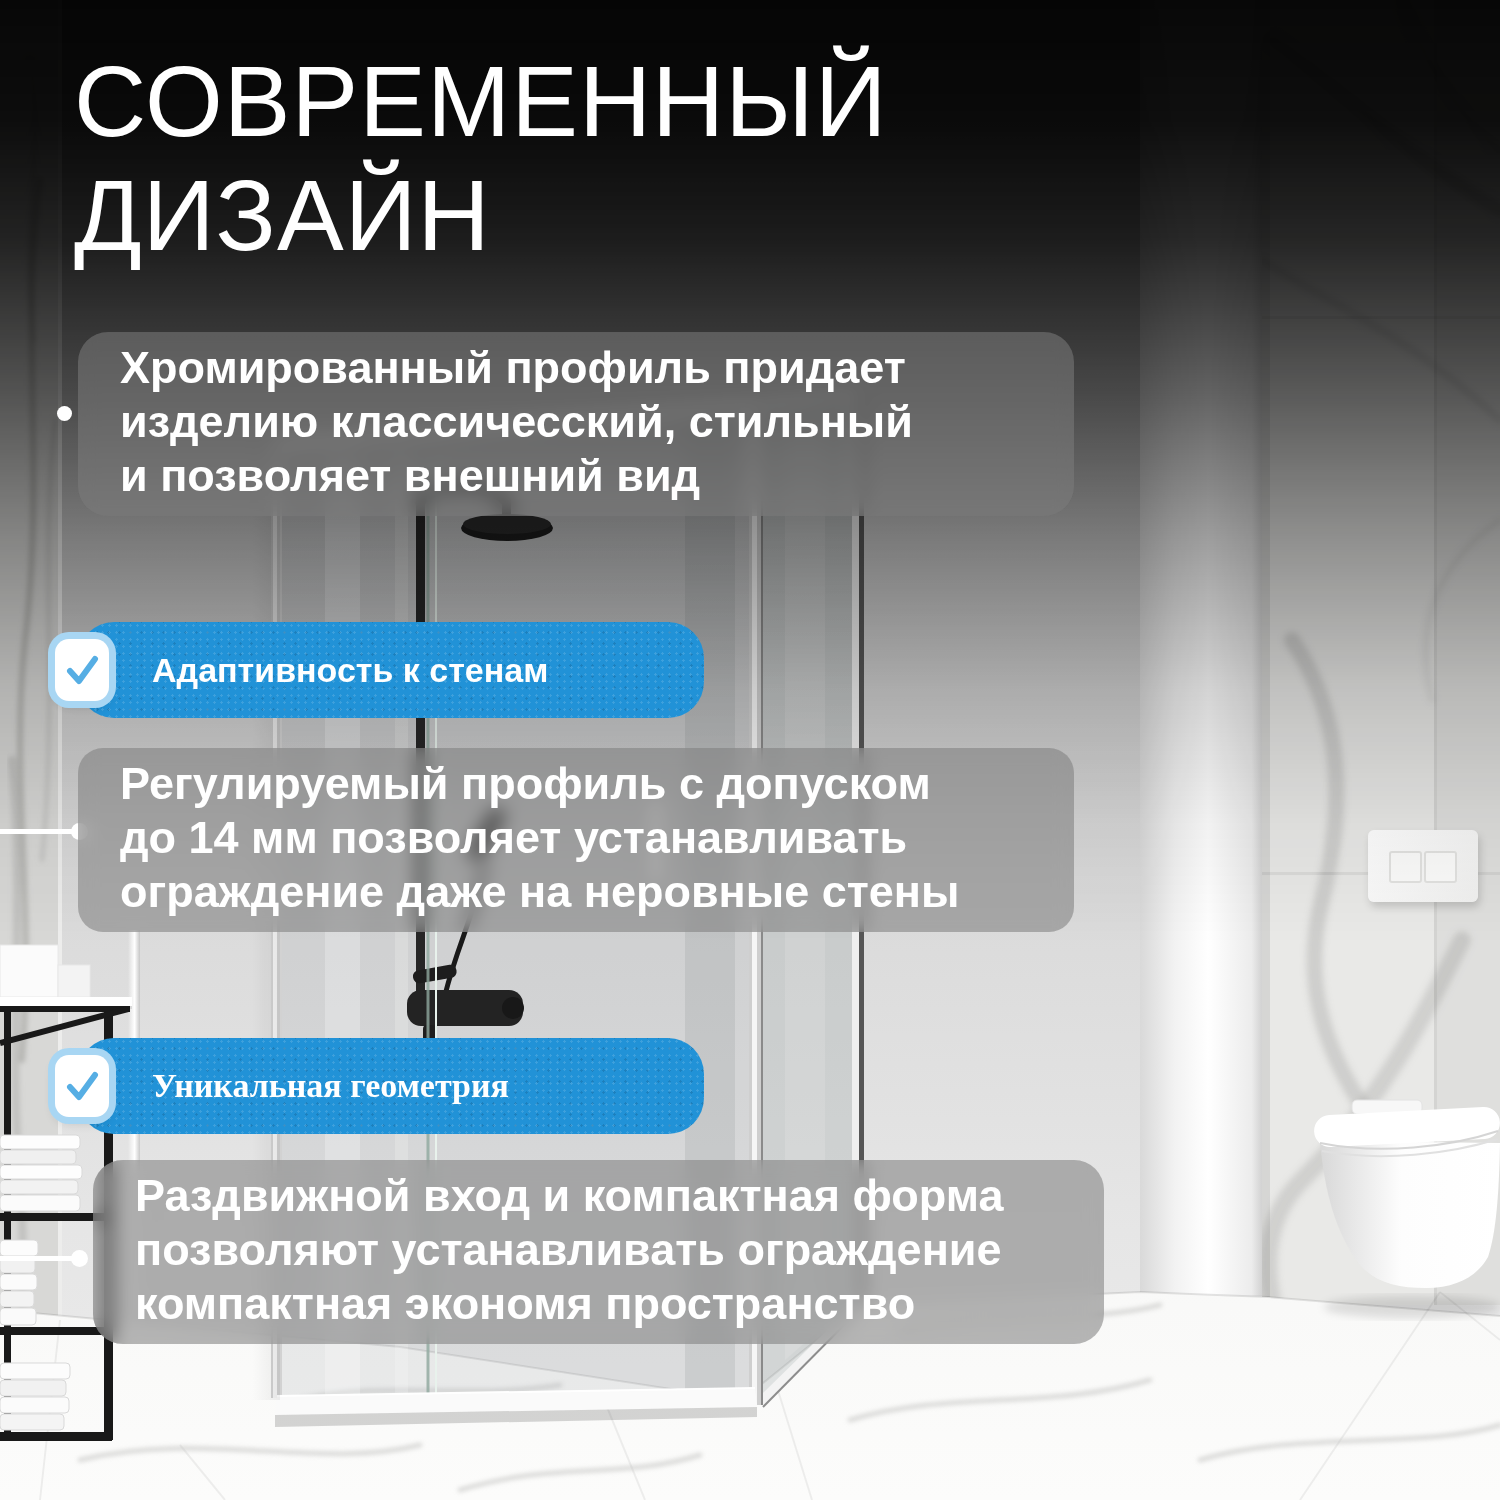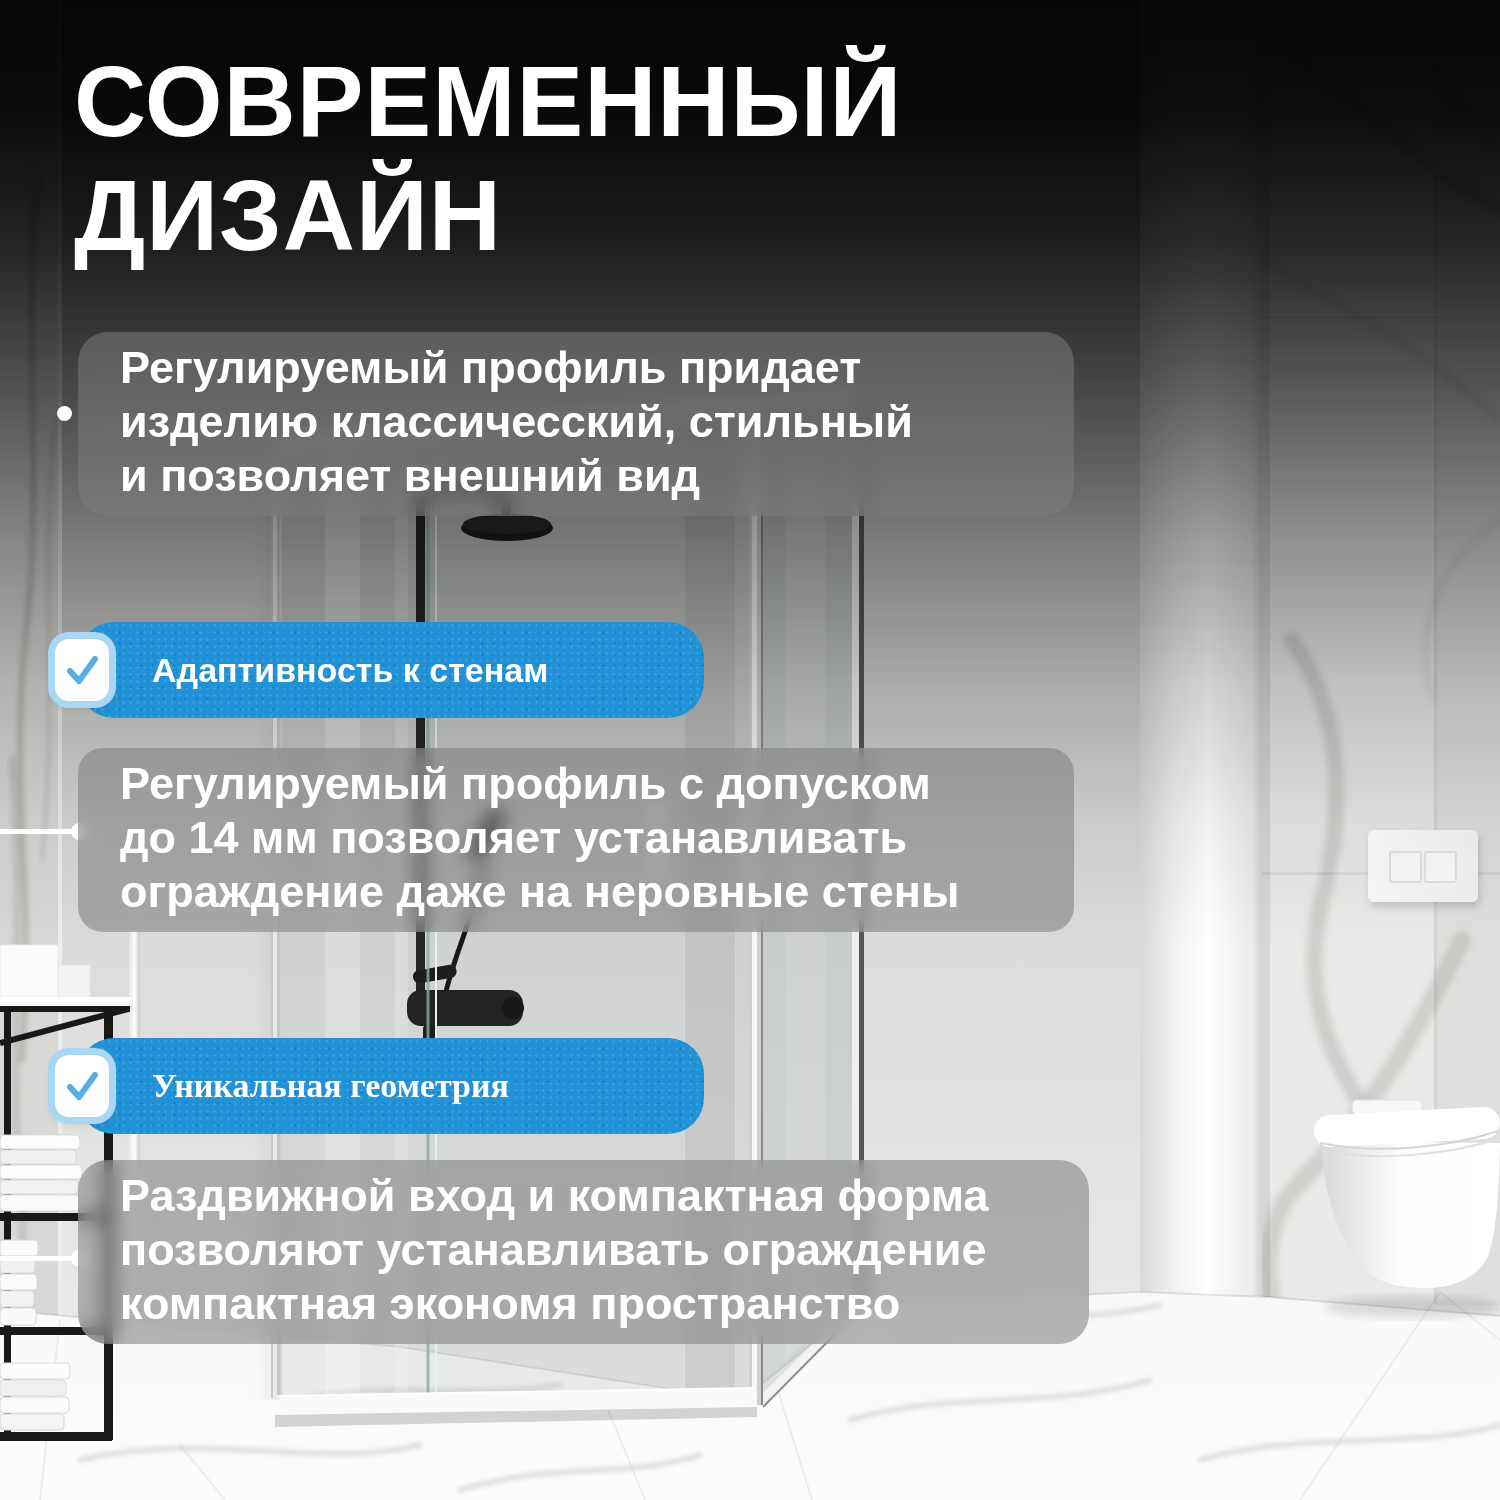--- a/index.html
+++ b/index.html
@@ -18,26 +18,26 @@
   .shadow-left-of-cabin{left:252px;top:440px;width:28px;height:960px;background:linear-gradient(90deg,rgba(0,0,0,0) 0%,rgba(0,0,0,.06) 100%);}
   .floor{inset:0;background:linear-gradient(180deg,#dededd 0%,#e9e9e8 30%,#f5f5f4 70%,#fcfcfb 100%);
     clip-path:polygon(0 1310px,400px 1347px,742px 1400px,860px 1305px,1140px 1292px,1268px 1297px,1500px 1316px,1500px 1500px,0 1500px);}
   .dark-overlay{inset:0;pointer-events:none;
     background:linear-gradient(180deg,rgba(0,0,0,.97) 0%,rgba(0,0,0,.94) 8%,rgba(0,0,0,.84) 16%,rgba(0,0,0,.62) 26%,rgba(0,0,0,.38) 36%,rgba(0,0,0,.17) 46%,rgba(0,0,0,.05) 55%,rgba(0,0,0,0) 63%);}
   .flush-plate{left:1368px;top:830px;width:110px;height:72px;border-radius:6px;
     background:linear-gradient(135deg,#ffffff 0%,#f0f0ef 100%);box-shadow:2px 5px 9px rgba(0,0,0,.16);}
   .flush-btn{position:absolute;top:21px;width:29px;height:28px;border:2px solid #e2e2e0;border-radius:3px;background:#fbfbfa;}
   .flush-btn.b1{left:21px;} .flush-btn.b2{left:56px;}
   
-  .title{left:74px;top:44px;color:#fff;font-size:100px;line-height:114px;font-weight:700;letter-spacing:1px;white-space:nowrap;}
+  .title{left:74px;top:44px;color:#fff;font-size:100px;line-height:114px;font-weight:400;letter-spacing:1px;white-space:nowrap;}
   .panel{left:78px;width:934px;border-radius:30px;background:rgba(123,123,123,.55);
     -webkit-backdrop-filter:blur(9px);backdrop-filter:blur(9px);
     padding:9px 20px 13px 42px;color:#fff;font-weight:700;font-size:45px;line-height:54px;}
   .panel .line{white-space:nowrap;}
-  .panel.p1{top:332px;} .panel.p2{top:748px;border-radius:25px;} .panel.p3{top:1160px;width:949px;}
+  .panel.p1{top:332px;} .panel.p2{top:748px;border-radius:25px;} .panel.p3{top:1160px;width:949px;margin-left:15px;}
   .banner{left:78px;width:626px;height:96px;border-radius:36px;display:flex;align-items:center;
     padding-left:74px;box-sizing:border-box;color:#fff;font-weight:700;font-size:34px;white-space:nowrap;
     background-color:#2192d7;
     background-image:radial-gradient(rgba(255,255,255,.13) 1px,transparent 1.3px),radial-gradient(rgba(0,0,0,.12) 1px,transparent 1.3px);
     background-size:7px 7px,11px 11px;background-position:0 0,3px 5px;}
   .banner.bn1{top:622px;} .banner.bn2{top:1038px;font-family:Liberation Serif, serif;}
   .checkbox{position:absolute;left:-23px;top:17px;width:54px;height:62px;border-radius:14px;background:#ffffff;
     box-shadow:0 0 0 7px #a8d6f3,0 5px 12px rgba(0,0,0,.18);display:flex;align-items:center;justify-content:center;}
   .dot{position:absolute;border-radius:50%;background:#fff;}
   .dot.bullet{left:57px;top:406px;width:15px;height:15px;}
@@ -236,21 +236,21 @@
     <div class="abs dark-overlay"></div>
   </div>
 
   <div class="abs title">
     <div>СОВРЕМЕННЫЙ</div>
     <div>ДИЗАЙН</div>
   </div>
 
   <div class="abs dot bullet"></div>
   <div class="abs panel p1">
-    <div class="line">Регулируемый профиль придает</div>
+    <div class="line">Хромированный профиль придает</div>
     <div class="line">изделию классичесский, стильный</div>
     <div class="line">и позволяет внешний вид</div>
   </div>
 
   <div class="abs banner bn1" style="background-color: rgb(33, 146, 215);">
     <div class="checkbox">
       <svg width="40" height="44" viewBox="0 0 40 44">
         <path d="M8,23 L17,33 L33,11" fill="none" stroke="#56aee4" stroke-width="6" stroke-linecap="round" stroke-linejoin="round"></path>
       </svg>
     </div>

